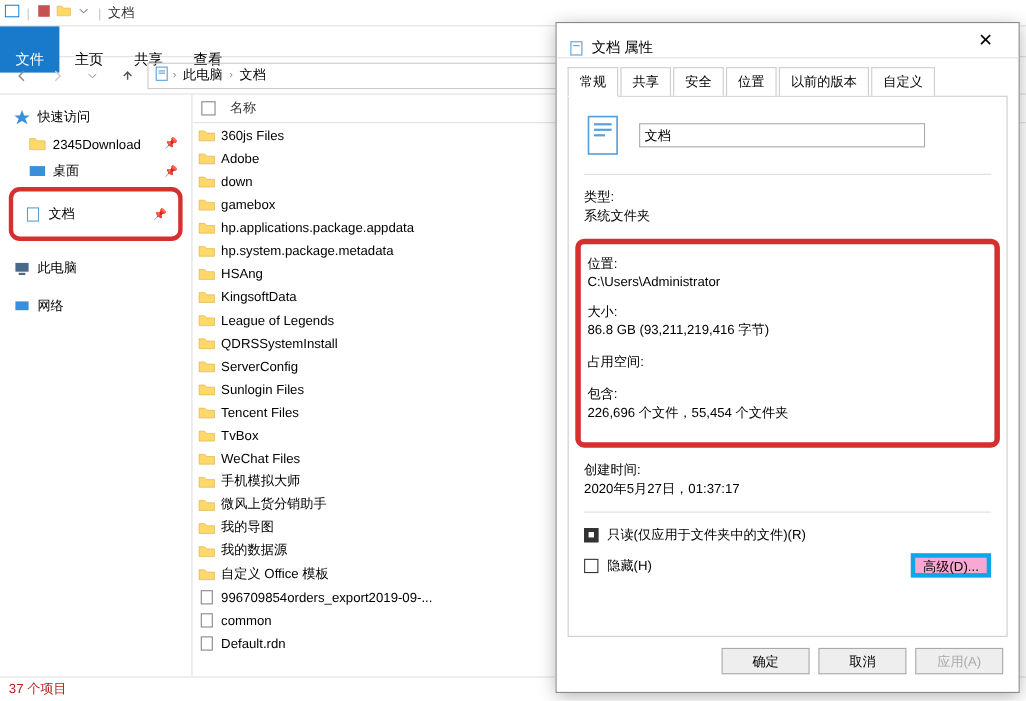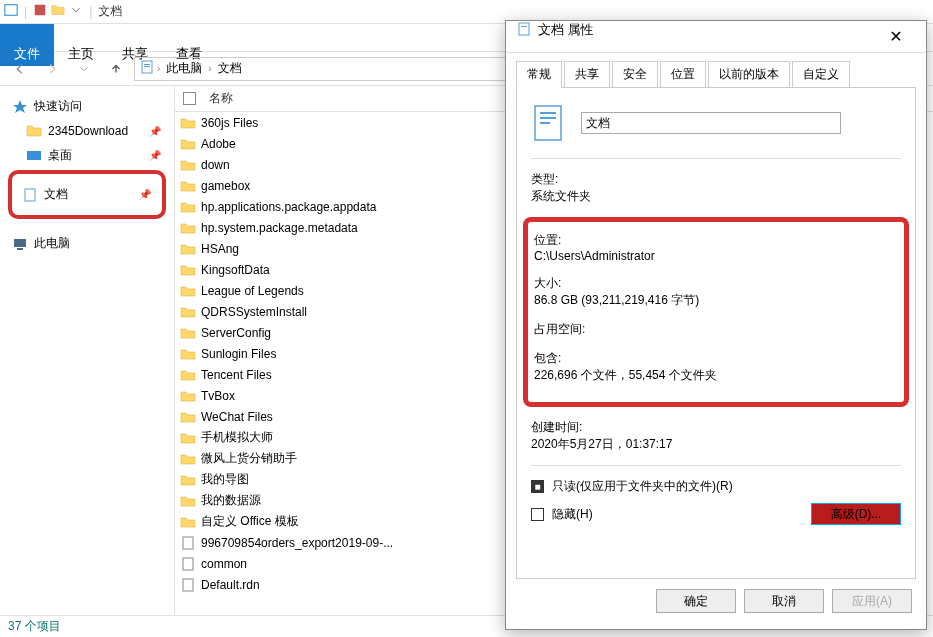--- a/index.html
+++ b/index.html
@@ -43,25 +43,25 @@
 .col-name { flex: 1; padding-left: 6px; }
 .col-date { width: 90px; }
 .list-body { }
 .file-row { display: flex; align-items: center; height: 21px; font-size: 12px; }
 .file-icon { width: 26px; display: flex; justify-content: center; }
 .file-icon svg { width: 16px; height: 16px; }
 .file-name { flex: 1; white-space: nowrap; overflow: hidden; text-overflow: ellipsis; }
 .file-date { width: 90px; color: #333; white-space: nowrap; overflow: hidden; }
 
 
-.statusbar { height: 22px; border-top: 1px solid #e0e0e0; display: flex; align-items: center; padding: 0 8px; font-size: 12px; color: #0f766e; }
+.statusbar { height: 22px; border-top: 1px solid #e0e0e0; display: flex; align-items: center; padding: 0 8px; font-size: 12px; color: #b91c1c; }
 
 
 .dialog { position: absolute; top: 20px; left: 505px; width: 422px; height: 610px; background: #fff; border: 1px solid #888; box-shadow: 0 4px 16px rgba(0,0,0,0.3); }
-.dialog-title { height: 32px; display: flex; align-items: flex-start; padding: 0 10px; border-bottom: 1px solid #e0e0e0; }
+.dialog-title { height: 32px; display: flex; align-items: flex-end; padding: 0 10px; border-bottom: 1px solid #e0e0e0; }
 .dialog-title svg { width: 16px; height: 16px; margin-right: 6px; }
 .dialog-title-text { flex: 1; font-size: 13px; }
 .dialog-close { width: 40px; height: 30px; display: flex; align-items: center; justify-content: center; font-size: 16px; }
 
 .dialog-tabs { display: flex; padding: 8px 18px 0 10px; gap: 2px; font-size: 12px; }
 .dtab { padding: 4px 10px; border: 1px solid #ccc; border-bottom: none; background: #fff; position: relative; }
 .dtab.active { border-bottom: 1px solid #fff; z-index: 2; margin-bottom: -1px; }
 .dialog-body { margin: 0 10px 0 10px; border: 1px solid #ccc; padding: 14px; font-size: 12px; height: 492px; }
 
 .prop-icon-row { display: flex; align-items: center; gap: 14px; margin-bottom: 14px; }
@@ -73,21 +73,21 @@
 .prop-row { display: flex; margin-bottom: 10px; padding: 2px 0; flex-direction: column; }
 .prop-label { width: 80px; }
 .prop-value { flex: 1; }
 
 .red-box { border: 5px solid #d62f2f; border-radius: 8px; padding: 8px 6px; margin: 0 -8px 10px -8px; }
 .red-box .prop-row { margin-bottom: 8px; }
 
 .attr-row { display: flex; align-items: center; gap: 8px; margin-bottom: 8px; }
 .attr-chk { width: 13px; height: 13px; border: 1px solid #333; display: inline-flex; align-items: center; justify-content: center; font-size: 10px; }
 .attr-chk.filled { background: #333; color: #fff; }
-.adv-btn { margin-left: auto; width: 90px; height: 22px; border: 1px solid #0ea5e9; background: #b91c1c; font-size: 12px; }
+.adv-btn { margin-left: auto; width: 73px; height: 22px; border: 4px solid #0ea5e9; background: #f9a8d4; font-size: 12px; }
 
 .dialog-buttons { display: flex; justify-content: flex-end; gap: 8px; padding: 10px 14px; align-items: flex-end; }
 .dlg-btn { width: 80px; height: 24px; border: 1px solid #aaa; background: #eee; font-size: 12px; }
 .dlg-btn.disabled { color: #aaa; }
 
 
 .folder-svg { fill: #ffd86b; stroke: #d9a830; stroke-width: 0.5; }
 .chk-box { width: 13px; height: 13px; border: 1px solid #888; }
 </style>
 </head>
@@ -185,20 +185,26 @@
     </div>
     <div class="tree-gap"></div>
     <div class="tree-item">
       <svg viewBox="0 0 16 16">
           <rect x="2" y="3" width="12" height="8" fill="#4a6a8a"></rect>
           <rect x="5" y="12" width="6" height="2" fill="#4a6a8a"></rect>
         </svg>
       <span>此电脑</span>
     </div>
     <div class="tree-gap"></div>
+    <div class="tree-item">
+      <svg viewBox="0 0 16 16">
+          <rect x="2" y="3" width="12" height="8" fill="#3a90d8"></rect>
+        </svg>
+      <span>网络</span>
+    </div>
   </div>
 
   <div class="filelist">
     <div class="list-header">
       <div class="list-header-chk">
           <div class="chk-box"></div>
         </div>
       <div class="col-name">名称</div>
       <div class="col-date">修改日期</div>
     </div>

